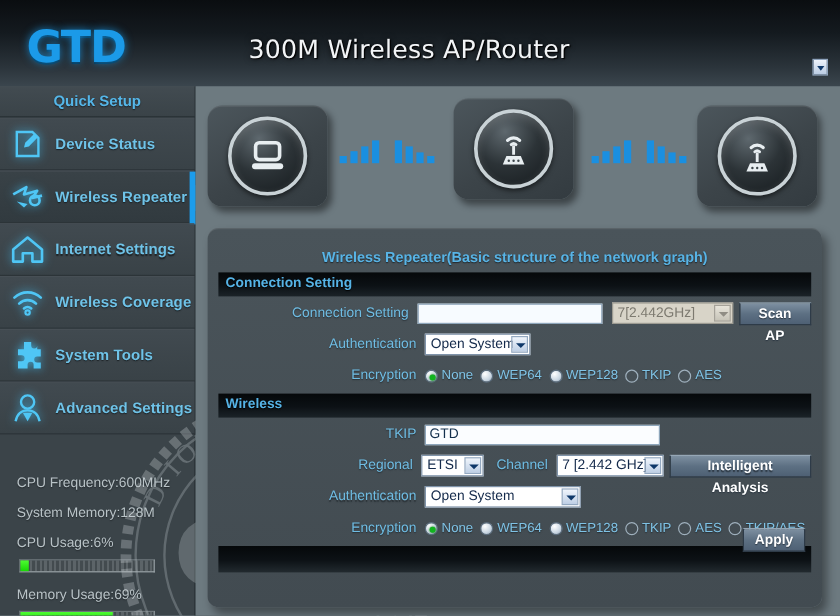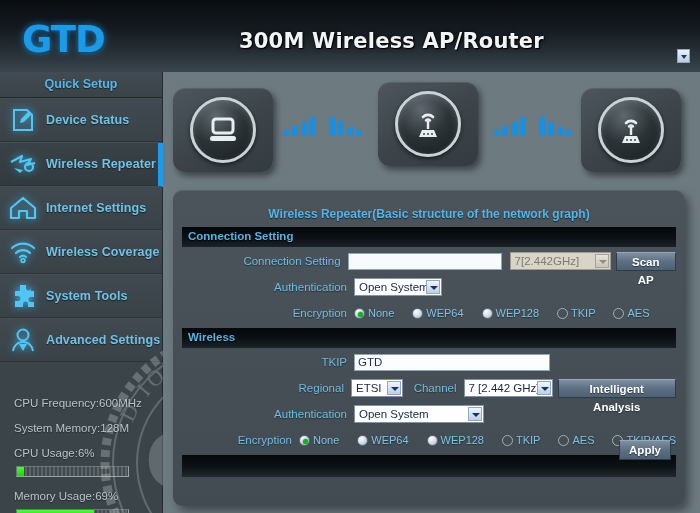--- a/index.html
+++ b/index.html
@@ -18,25 +18,24 @@
     overflow: hidden;
   }
   .logo {
     position: absolute; left: 22px; top: 18px;
     font-size: 37px; font-weight: bold; letter-spacing: -1px;
     color: #1b9ae8; text-shadow: 0 0 7px rgba(27,154,232,.75), 0 1px 0 #05324e;
     font-family: "DejaVu Sans", sans-serif;
   }
   .product-title {
     position: absolute; left: 207px; top: 29px;
-    font-size: 21px; font-weight: bold; color: #f2f4f6;
+    font-size: 21px; font-weight: normal; color: #f2f4f6;
     text-shadow: 1px 1px 1px #000, 0 0 5px rgba(0,0,0,.8);
     letter-spacing: .2px;
     font-family: "DejaVu Sans", sans-serif;
-    margin-left: 32px;
   }
   .lang-wrap { position: absolute; right: 8px; top: 47px; width: 86px; height: 18px; }
   .lang-wrap .arrow {
     position: absolute; right: 2px; top: 2px; width: 13px; height: 14px;
     background: linear-gradient(180deg,#eef3fb,#b9cbe2);
     border: 1px solid #8fa4bd; pointer-events: none;
   }
   .lang-wrap .arrow:after {
     content: ""; position: absolute; left: 3px; top: 5px;
     border-left: 3.5px solid transparent; border-right: 3.5px solid transparent;
@@ -169,21 +168,21 @@
   .sel.disabled .ar { background: linear-gradient(180deg,#e7e4da,#c7c4b8); border-color:#a5a299; }
   .sel.disabled .ar:after { border-top-color: #908d84; }
   .btn {
     height: 19px; padding: 0 7px; line-height: 18px;
     background: linear-gradient(180deg,#7d8fa0,#5d7083 50%,#4e6074);
     border: 1px solid #2e3b48; border-top-color:#96a7b6;
     color: #fff; font-size: 11.5px; font-weight: bold;
     text-shadow: 0 1px 1px #2a3540; cursor: pointer;
     font-family: "Liberation Sans", sans-serif;
   }
-  .radios { display: flex; align-items: flex-end; gap: 18px; }
+  .radios { display: flex; align-items: flex-end; gap: 6px; }
   .radio { display: flex; align-items: center; gap: 3px; }
   .dot {
     width: 11px; height: 11px; border-radius: 50%;
     background: radial-gradient(circle at 35% 30%, #ffffff, #c9d6e2 60%, #8fa0b0);
     border: 1px solid #5d6e7e; display: inline-block; position: relative;
   }
   .dot.sel-dot:after {
     content: ""; position: absolute; left: 3px; top: 3px; width: 5px; height: 5px;
     border-radius: 50%; background: #12b31f; box-shadow: 0 0 2px #0d7d16;
   }

